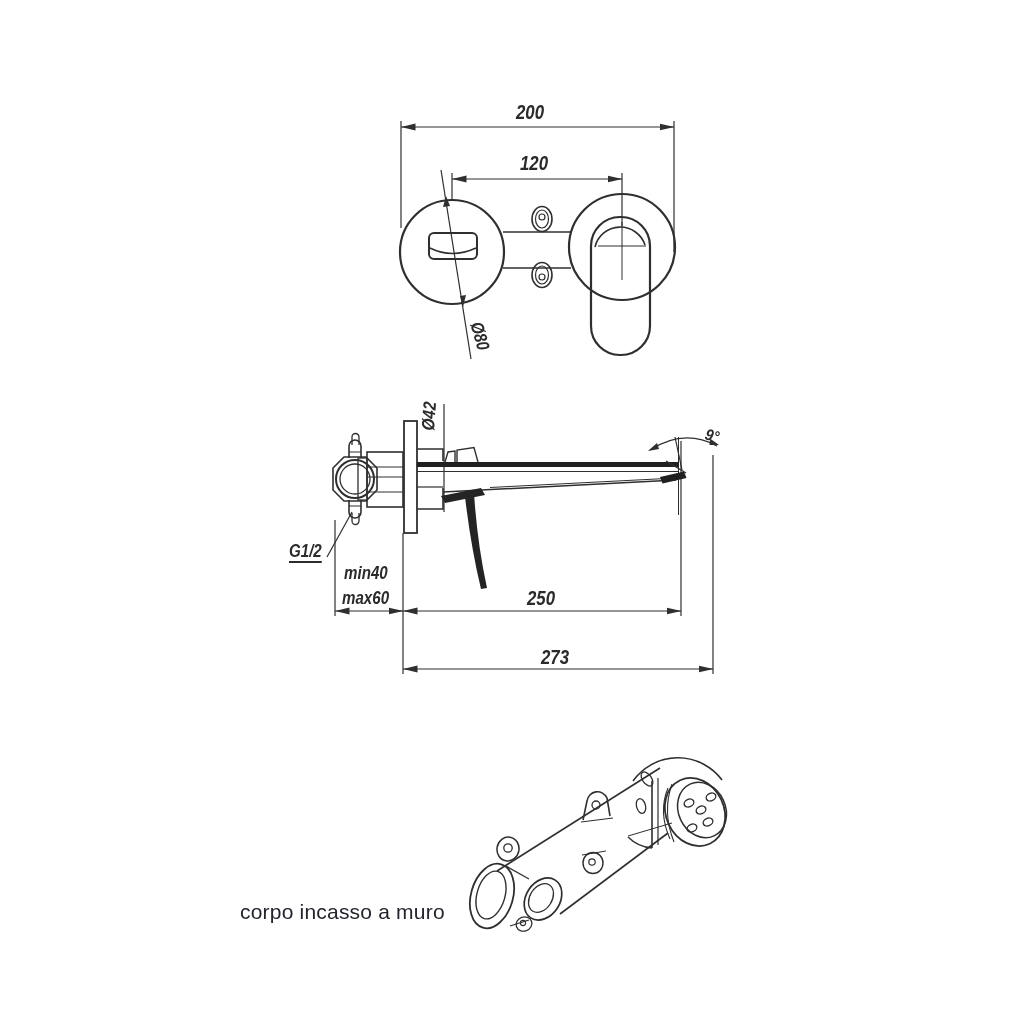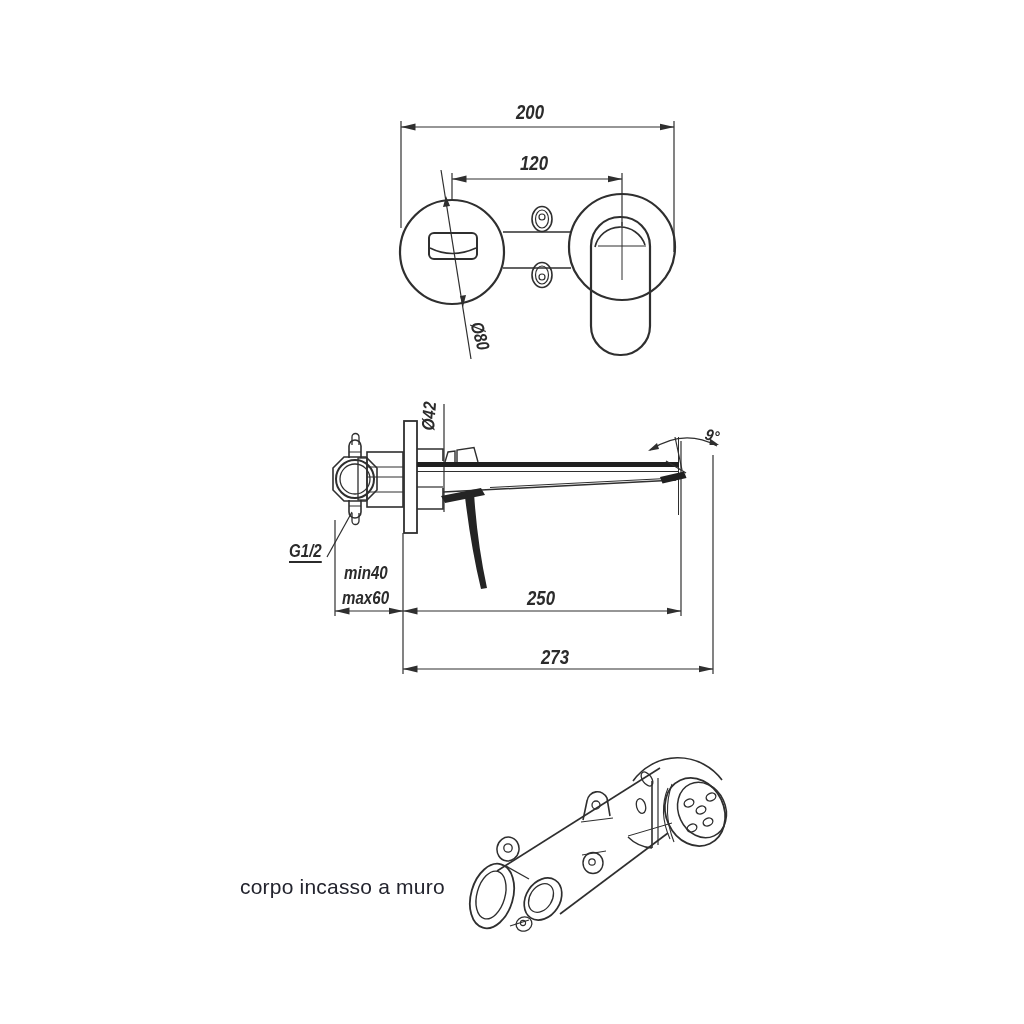--- a/index.html
+++ b/index.html
@@ -6,21 +6,21 @@
   .stage{position:relative;width:1024px;height:970px;background:#ffffff;overflow:hidden;
          font-family:"Liberation Sans", sans-serif;}
   svg{position:absolute;left:0;top:0;}
   .lbl{position:absolute;color:#2b2b2b;font-weight:700;font-style:italic;
        font-size:20px;line-height:1;white-space:nowrap;transform:scaleX(.84);transform-origin:left top;}
   .lbl.small{font-size:18px;}
   .lbl.tiny{font-size:16px;}
   .rot{transform-origin:center center;}
   .underline{border-bottom:2.2px solid #2b2b2b;padding-bottom:1px;}
   .caption{position:absolute;color:#23242e;font-size:21px;font-weight:400;font-style:normal;
-           line-height:1;letter-spacing:.2px;}
+           line-height:1;letter-spacing:.2px;margin-top:25px;}
 </style>
 </head>
 <body>
 
 <div class="stage">
 
   <svg width="1024" height="1024" viewBox="0 0 1024 1024">
     <defs>
       <marker id="aE" markerWidth="16" markerHeight="8" refX="14.5" refY="4" orient="auto" markerUnits="userSpaceOnUse">
         <path d="M0,0.6 L15,4 L0,7.4 Z" fill="#2f2f2f"></path>

